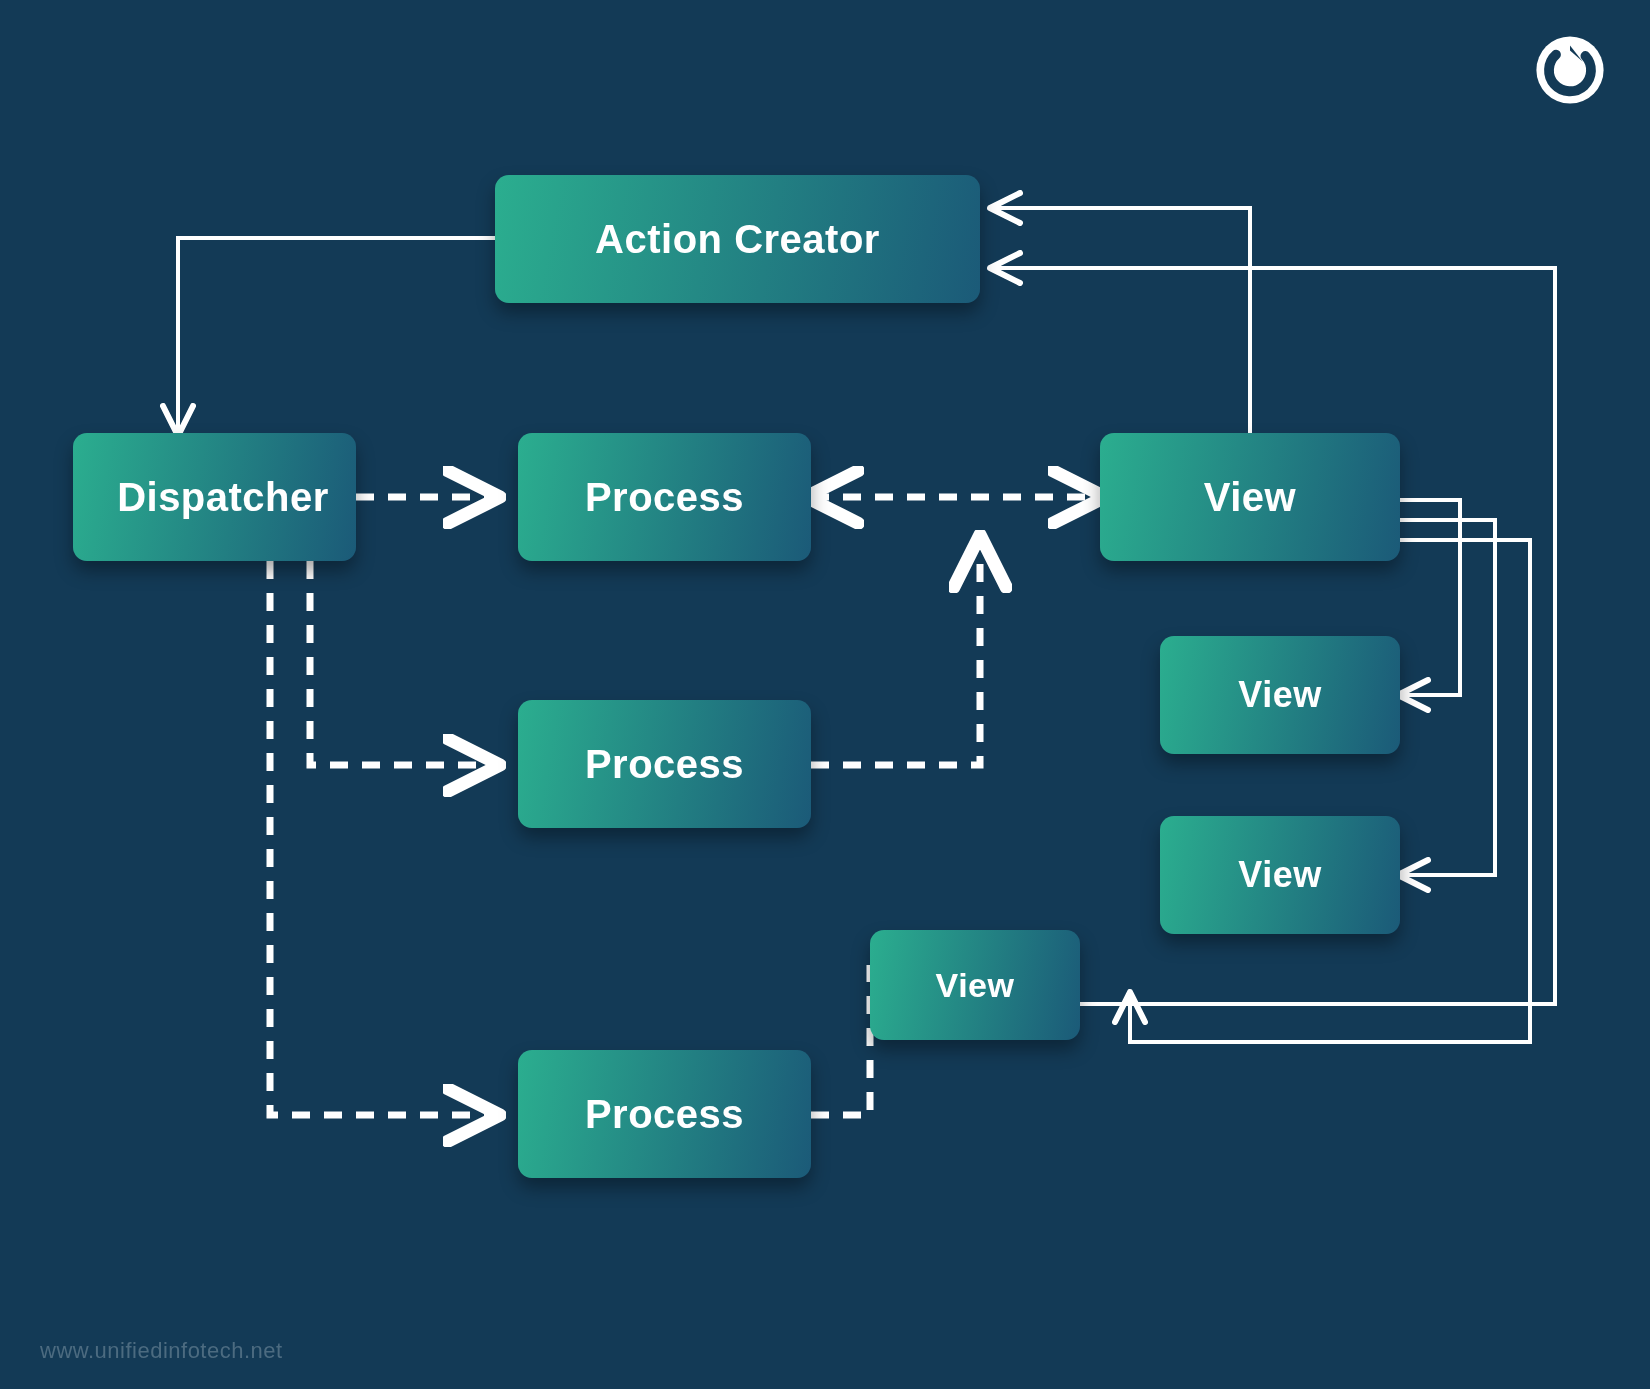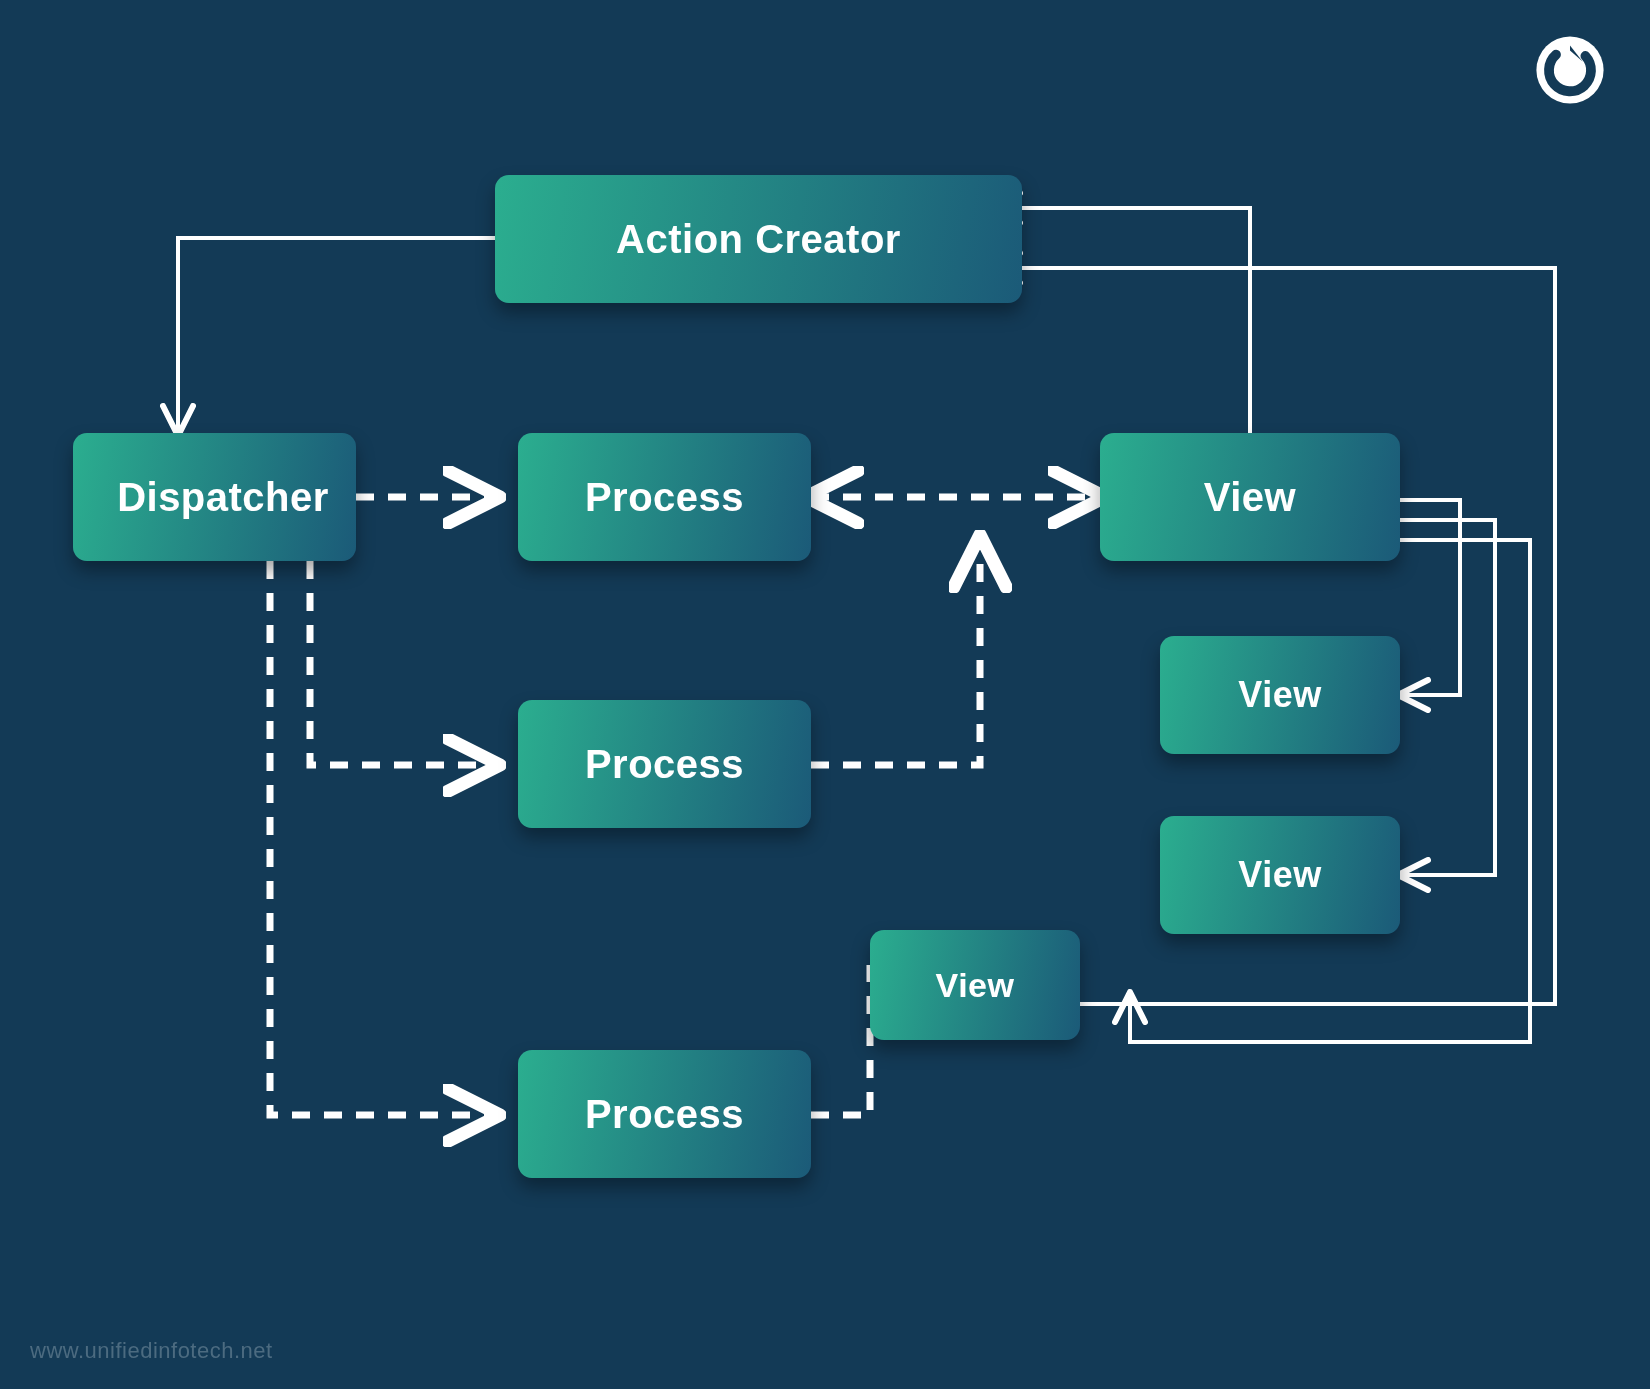--- a/index.html
+++ b/index.html
@@ -29,21 +29,21 @@
       justify-content: center;
       box-shadow: 0 10px 18px rgba(0,0,0,0.35);
       letter-spacing: 0.5px;
     }
     .node.large  { font-size: 40px; height: 128px; }
     .node.medium { font-size: 36px; height: 118px; }
     .node.small  { font-size: 34px; height: 110px; }
     .footer {
       position: absolute;
       bottom: 25px;
-      left: 30px;
+      left: 40px;
       color: #4C6B80;
       font-size: 22px;
       letter-spacing: 0.5px;
     }
     svg.connectors {
       position: absolute;
       top: 0; left: 0;
       width: 1650px;
       height: 1389px;
       pointer-events: none;
@@ -88,21 +88,21 @@
 
   <path d="M 270 561 L 270 1115 L 495 1115" fill="none" stroke="#fff" stroke-width="7" stroke-dasharray="18 14" marker-end="url(#arrowD)"></path>
 
   <path d="M 811 497 L 1100 497" fill="none" stroke="#fff" stroke-width="7" stroke-dasharray="18 14" marker-start="url(#arrowD)" marker-end="url(#arrowD)"></path>
 
   <path d="M 811 765 L 980 765 L 980 540" fill="none" stroke="#fff" stroke-width="7" stroke-dasharray="18 14" marker-end="url(#arrowD)"></path>
 
   <path d="M 811 1115 L 870 1115 L 870 965" fill="none" stroke="#fff" stroke-width="7" stroke-dasharray="18 14"></path>
 </svg>
 
-<div class="node large" style="left:495px; top:175px; width:527px;">
+<div class="node large" style="left:495px; top:175px; width:485px;">
   <span>Action Creator</span>
 </div>
 
 <div class="node large" style="left:73px; top:433px; width:283px;padding-left:17px;">
   <span>Dispatcher</span>
 </div>
 
 <div class="node large" style="left:518px; top:433px; width:293px;">
   <span>Process</span>
 </div>

